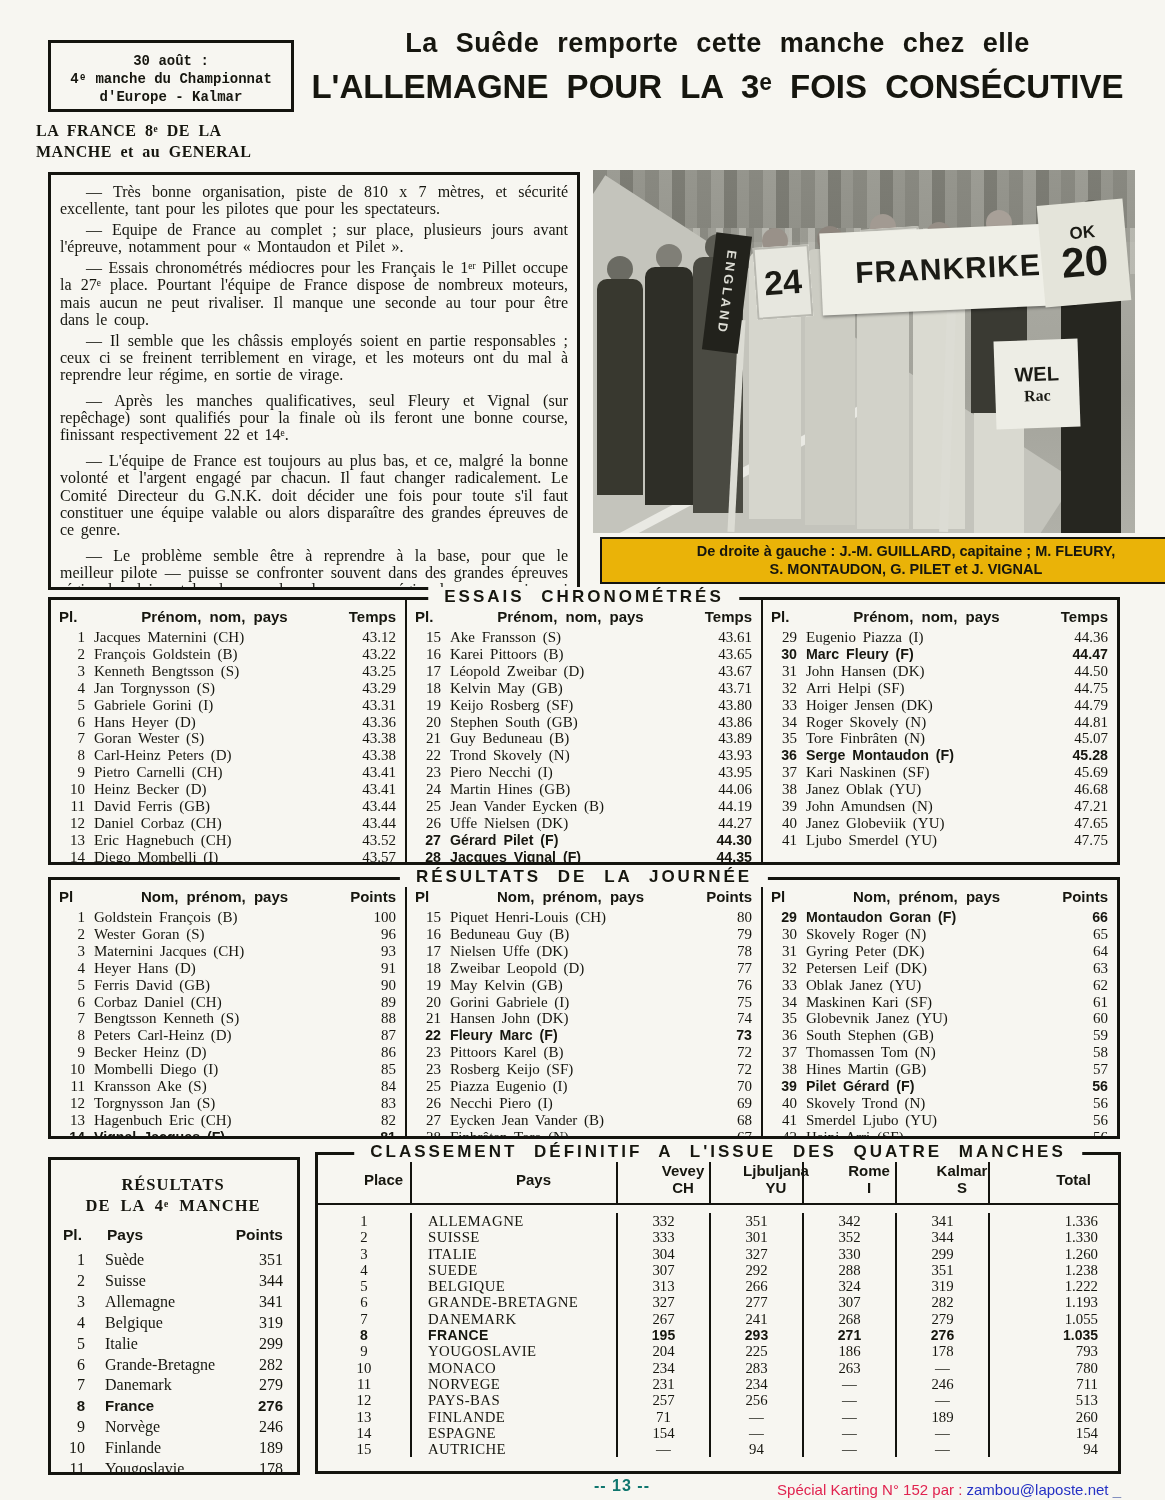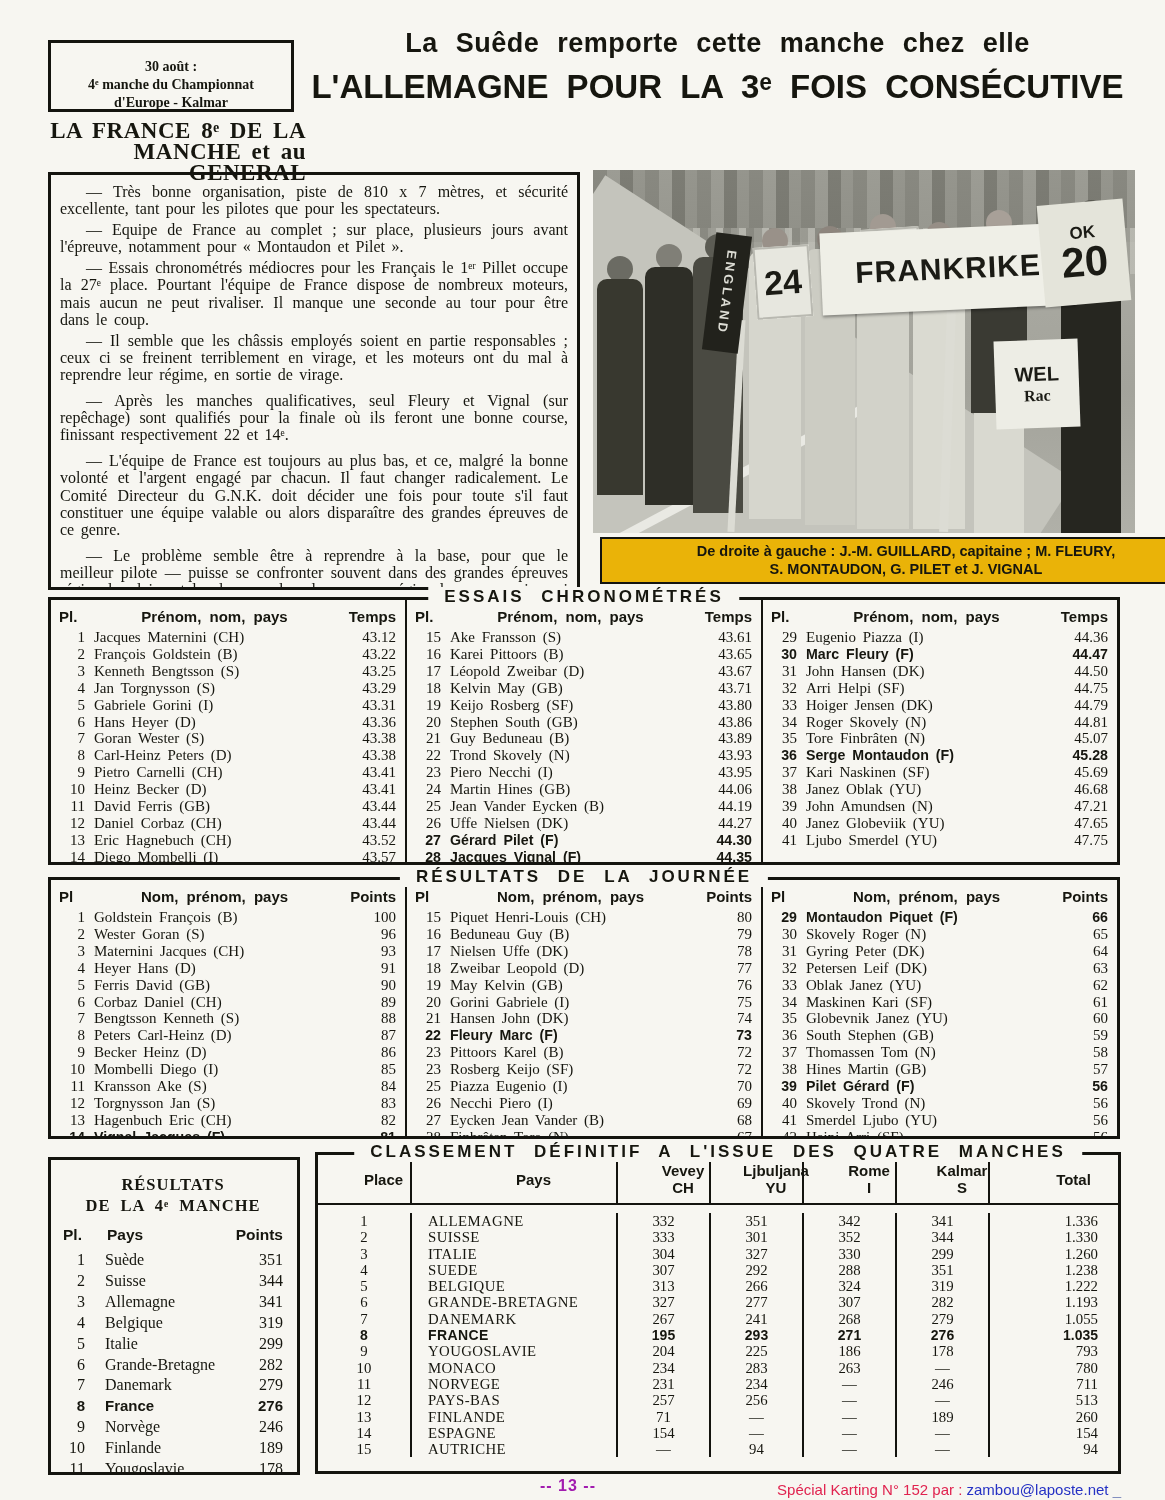--- a/index.html
+++ b/index.html
@@ -1,24 +1,24 @@
 <!DOCTYPE html>
 <html><head>
 <meta charset="utf-8">
 <style>
   html,body{margin:0;padding:0;background:#e8e8e4;}
   .page{position:relative;width:1165px;height:1500px;background:#f7f6f1;margin:0 auto;
         font-family:"Liberation Serif","DejaVu Serif","DejaVu Sans",serif;color:#16160f;
         overflow:hidden;outline:1px solid #d8d8d2;}
   
   .event-box{position:absolute;left:48px;top:40px;width:246px;height:72px;border:3px solid #14140f;
-             text-align:center;font-family:Liberation Serif, serif;font-weight:700;
-             font-size:14px;line-height:18px;padding-top:15px;box-sizing:border-box;}
-  .subhead{position:absolute;left:36px;top:120px;width:270px;text-align:right;font-weight:700;
-           font-size:23px;line-height:21px;letter-spacing:.5px;word-spacing:4px;}
+             text-align:center;font-family:Liberation Mono, monospace;font-weight:700;
+             font-size:14px;line-height:18px;padding-top:9px;box-sizing:border-box;}
+  .subhead{position:absolute;left:36px;top:120px;width:270px;text-align:left;font-weight:700;
+           font-size:16px;line-height:21px;letter-spacing:.5px;word-spacing:4px;}
   .headline-small{position:absolute;left:295px;top:28px;width:845px;text-align:center;
            font-family:"Liberation Sans","DejaVu Sans",sans-serif;font-weight:700;font-size:27px;
            word-spacing:10px;letter-spacing:.5px;}
   .headline-big1{position:absolute;left:295px;top:68px;width:845px;text-align:center;
            font-family:"Liberation Sans","DejaVu Sans",sans-serif;font-weight:700;font-size:33px;
            word-spacing:9px;}
   .headline-big2{position:absolute;left:295px;top:107px;width:845px;text-align:center;
            font-family:"Liberation Sans","DejaVu Sans",sans-serif;font-weight:700;font-size:33px;
            word-spacing:9px;}
   
@@ -102,23 +102,23 @@
   .c-num{width:93px;flex:none;}
   .c-total{flex:1;}
   .cl-body{padding-top:8px;}
   .cl-row{display:flex;height:16.3px;font-size:14.8px;line-height:16.3px;}
   .cl-row .cl-c{justify-content:center;}
   .cl-row .c-pays{align-items:flex-start;padding-left:16px;letter-spacing:.4px;}
   .cl-row .c-total{align-items:flex-end;padding-right:20px;}
   .cl-row.bold .c-pays, .cl-row.bold .c-total, .cl-row.bold .c-num, .cl-row.bold .c-place{
         font-family:"Liberation Sans","DejaVu Sans",sans-serif;font-weight:700;font-size:14px;}
   
-  .pagenum{position:absolute;left:540px;top:1477px;width:110px;text-align:left;
+  .pagenum{position:absolute;left:540px;top:1477px;width:110px;text-align:right;
         font-family:"Liberation Sans","DejaVu Sans",sans-serif;font-weight:700;font-size:16px;
-        color:#a21caf;letter-spacing:1px;}
+        color:#0f766e;letter-spacing:1px;}
   .credit{position:absolute;right:44px;top:1481px;font-family:"Liberation Sans","DejaVu Sans",sans-serif;
         font-size:15px;}
   .credit .red{color:#e0234f;}
   .credit .blue{color:#2531c4;}
   .credit .cur{color:#7c88bb;}
 </style>
 </head>
 <body>
 
 <div class="page">
@@ -619,21 +619,21 @@
       <div class="col">
         <div class="thead">
           <span class="pl">Pl</span>
             <span class="nm">Nom, prénom, pays</span>
             <span class="tm">Points</span>
         </div>
         <div>
 
         <div class="row bold">
               <span class="pl">29</span>
-              <span class="nm">Montaudon Piquet (F)</span>
+              <span class="nm">Montaudon Goran (F)</span>
               <span class="tm">66</span>
             </div>
             <div class="row">
               <span class="pl">30</span>
               <span class="nm">Skovely Roger (N)</span>
               <span class="tm">65</span>
             </div>
             <div class="row">
               <span class="pl">31</span>
               <span class="nm">Gyring Peter (DK)</span>

